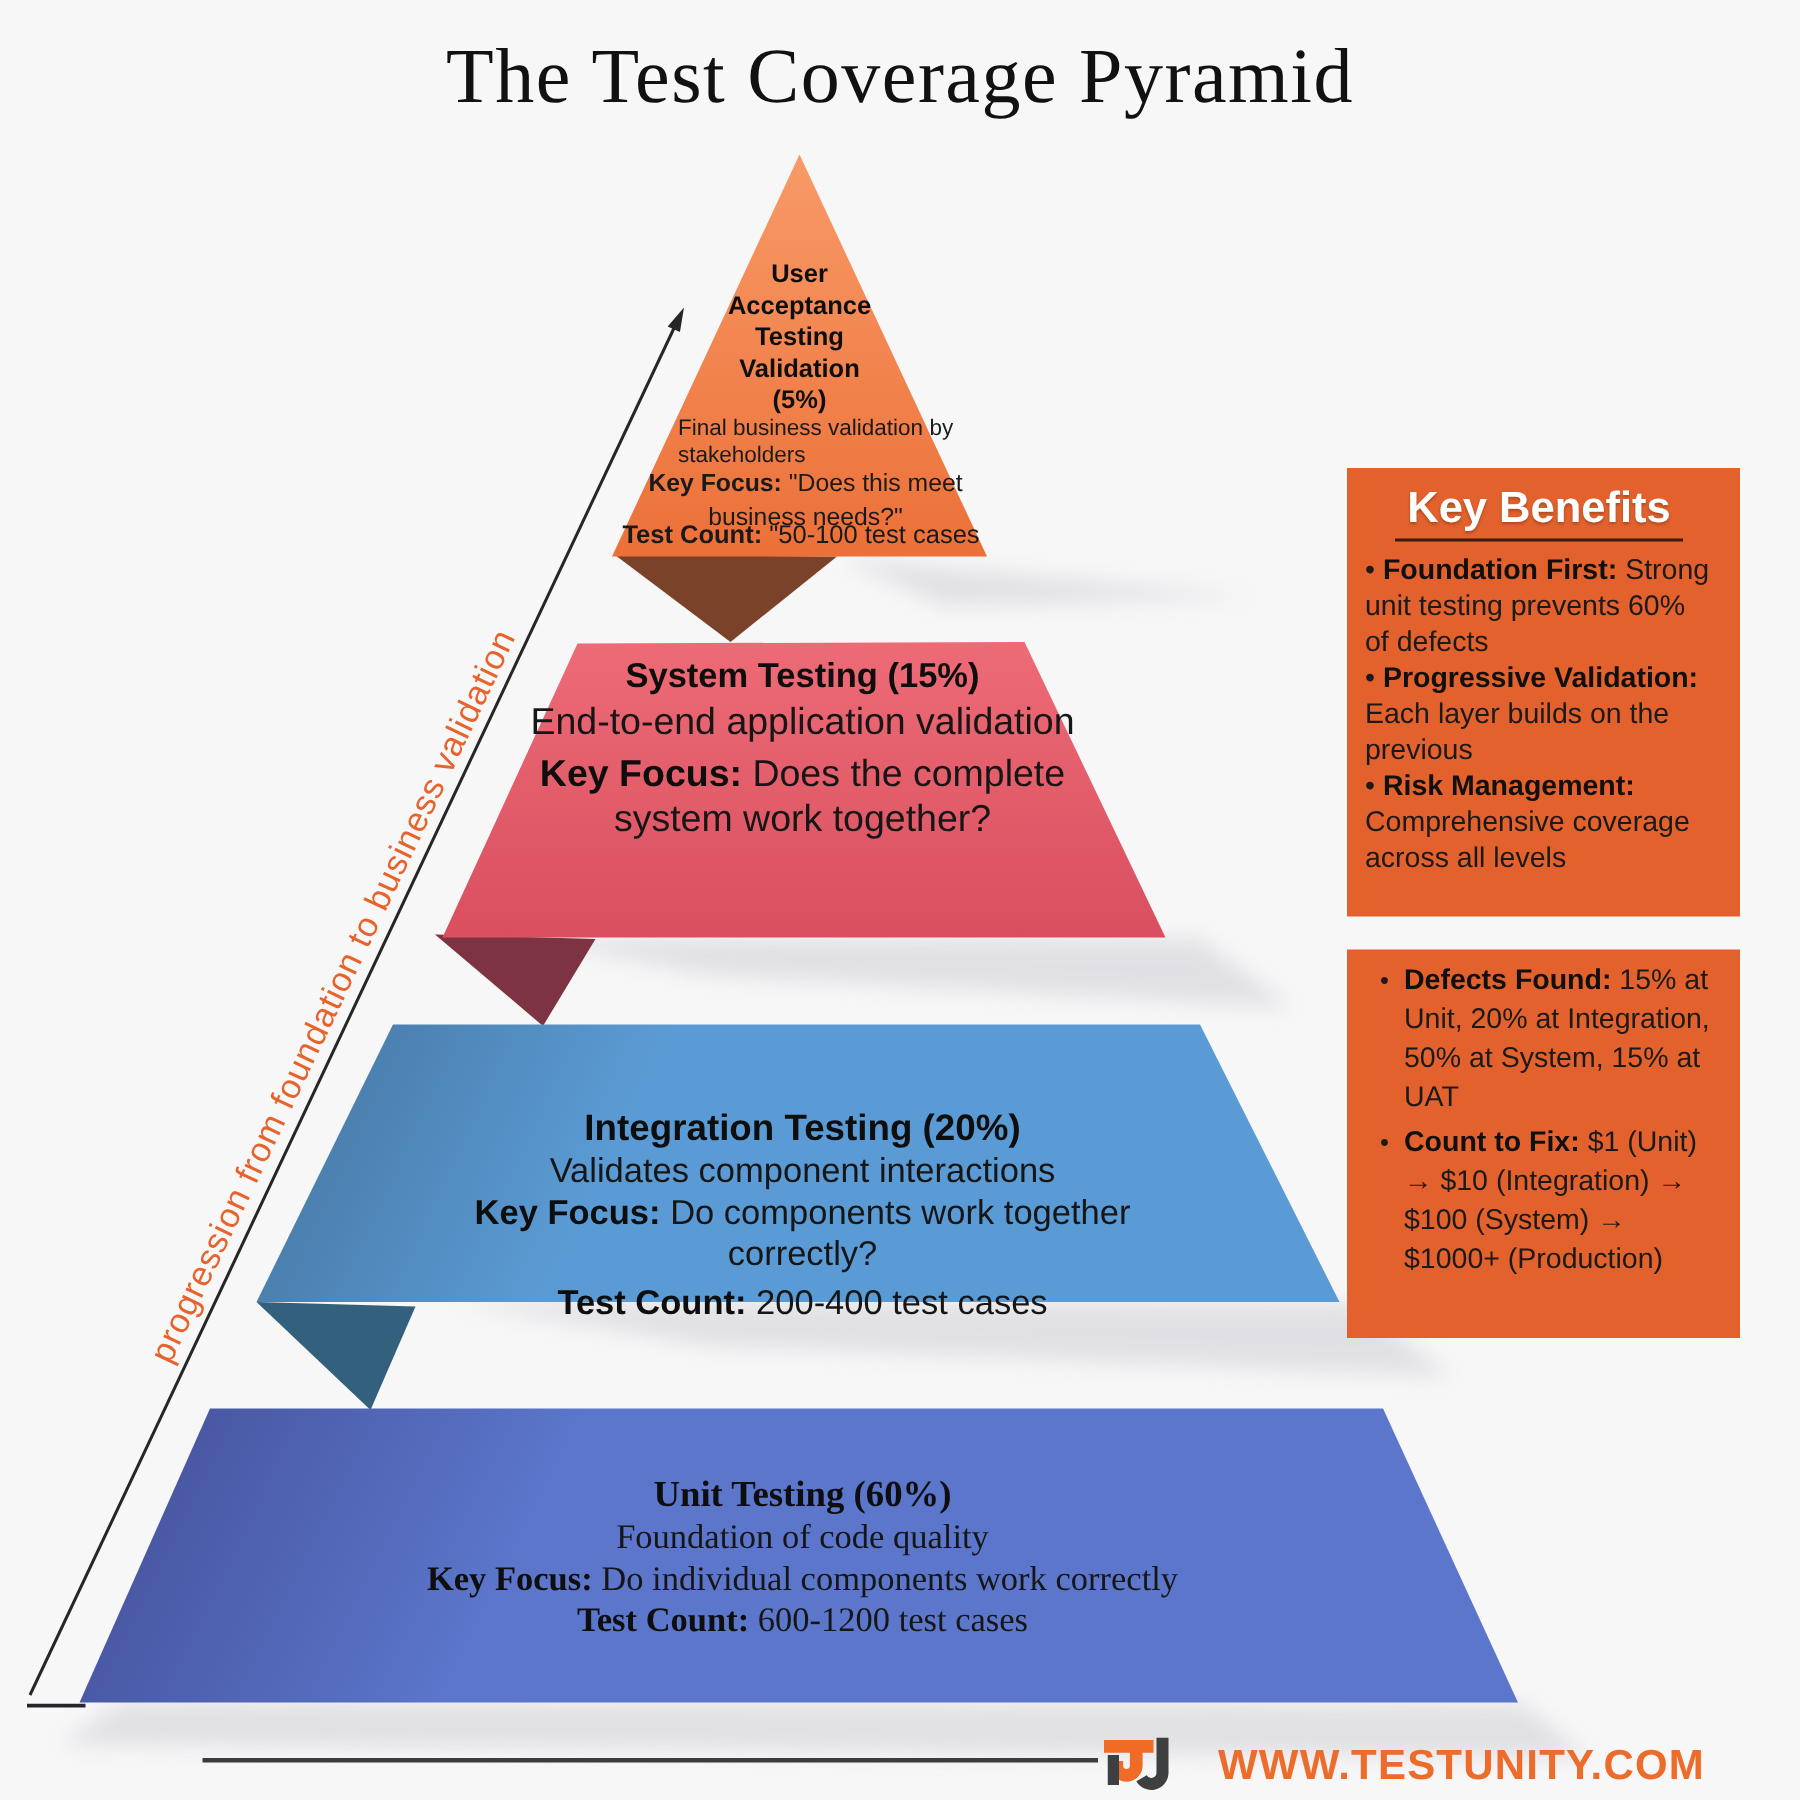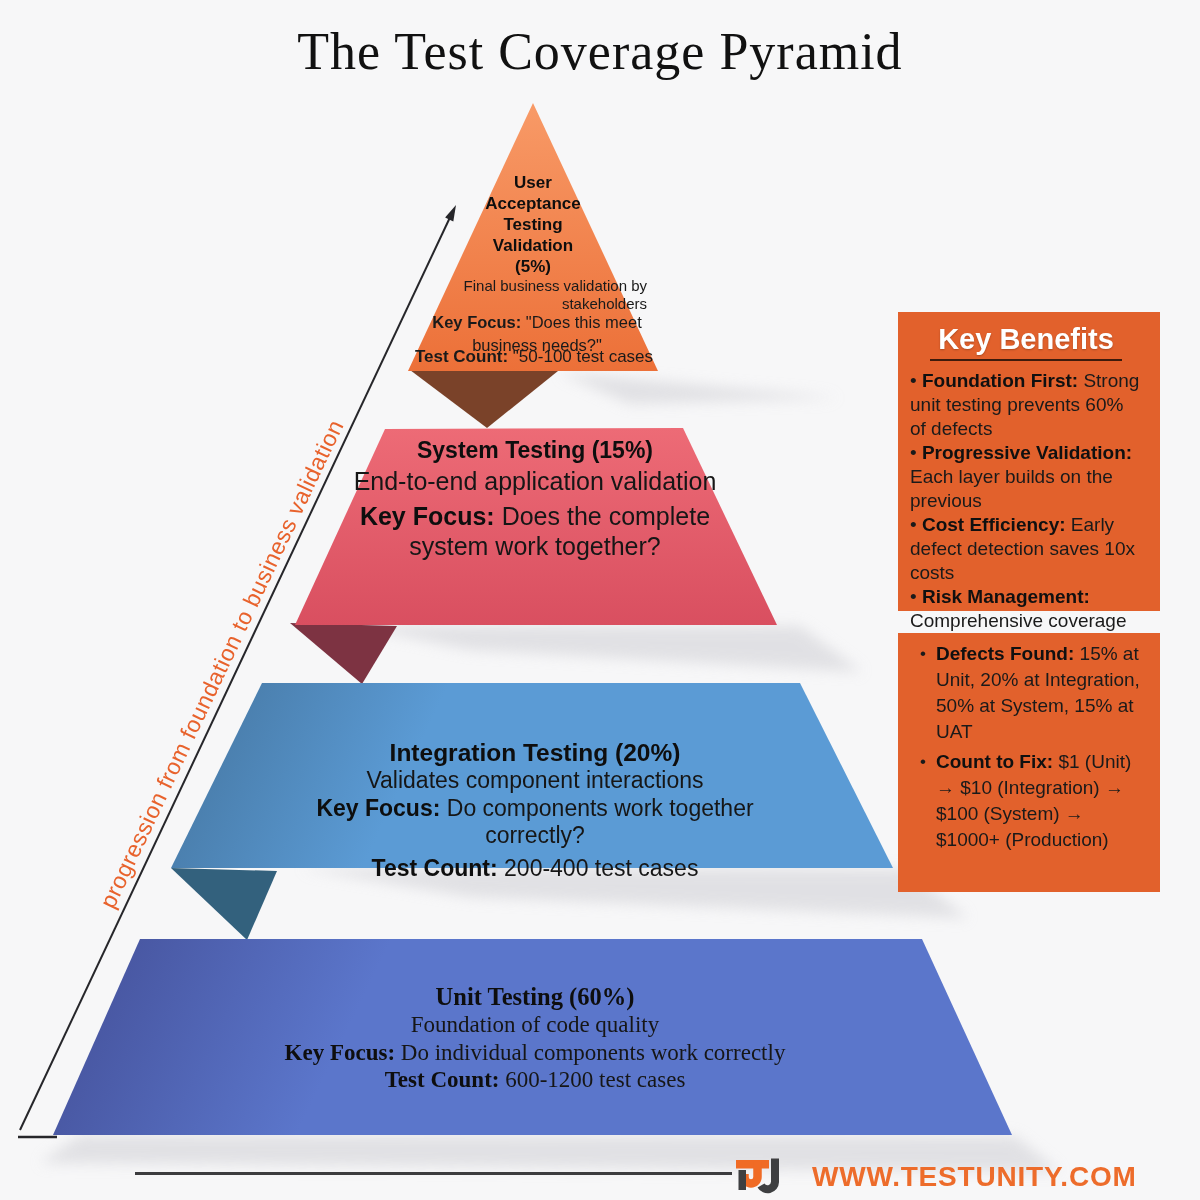--- a/index.html
+++ b/index.html
@@ -14,21 +14,21 @@
   .arrow-label{position:absolute;left:222px;top:664px;width:640px;text-align:center;
     transform:translate(-50%,-50%) rotate(-64.6deg);
     color:#E8622C;font-size:23px;font-weight:500;letter-spacing:.5px;white-space:nowrap;}
 
   
   .blk{position:absolute;text-align:center;color:#161616;}
   .blk .hd{font-weight:bold;color:#0e0e0e;}
   .blk b{color:#0e0e0e;}
 
   .uat-hd{left:478px;top:172px;width:110px;font-size:17px;line-height:21px;font-weight:bold;text-align:center;color:#0e0e0e;position:absolute;}
-  .uat-desc{left:452px;top:277px;width:195px;font-size:15px;line-height:18px;text-align:right;position:absolute;color:#1a1a1a;}
+  .uat-desc{left:452px;top:277px;width:195px;font-size:15px;line-height:18px;text-align:left;position:absolute;color:#1a1a1a;}
   .uat-kf{left:424px;top:311px;width:226px;font-size:16.5px;line-height:23px;text-align:center;position:absolute;color:#1a1a1a;}
   .uat-tc{left:406px;top:347px;width:256px;font-size:17px;line-height:20px;text-align:center;position:absolute;color:#1a1a1a;}
 
   .sys-blk{left:345px;top:434px;width:380px;font-size:25px;line-height:30px;}
   .sys-blk .hd{font-size:23px;line-height:32px;}
   .int-blk{left:285px;top:738px;width:500px;font-size:23px;line-height:27.5px;}
   .int-blk .hd{font-size:24.5px;line-height:29px;}
   .unit-blk{left:185px;top:982px;width:700px;font-size:23px;line-height:27.5px;font-family:Liberation Serif, serif;}
   .unit-blk .hd{font-size:24.5px;line-height:29px;}
   .gap{height:5px;}
@@ -133,21 +133,20 @@
     <div class="hd">Unit Testing (60%)</div>
     <div>Foundation of code quality</div>
     <div><b>Key Focus:</b> <span>Do individual components work correctly</span></div>
     <div><b>Test Count:</b> <span>600-1200 test cases</span></div>
   </div>
 
   <div class="panel panel-kb">
     <div class="panel-title"><span>Key Benefits</span></div>
     <p class="kb-item"><span>•</span> <b>Foundation First:</b> <span>Strong unit testing prevents 60% of defects</span></p>
     <p class="kb-item"><span>•</span> <b>Progressive Validation:</b> <span>Each layer builds on the previous</span></p>
-    <p class="kb-item"><span>•</span> <b>Cost Efficiency:</b> <span>Early defect detection saves 10x costs</span></p>
     <p class="kb-item"><span>•</span> <b>Risk Management:</b> <span>Comprehensive coverage across all levels</span></p>
   </div>
 
   <div class="panel panel-ei">
     <div class="ei-item">
       <span class="ei-blt">•</span>
       <div class="ei-txt"><b>Defects Found:</b> <span>15% at Unit, 20% at Integration, 50% at System, 15% at UAT</span></div>
     </div>
     <div class="ei-item">
       <span class="ei-blt">•</span>

